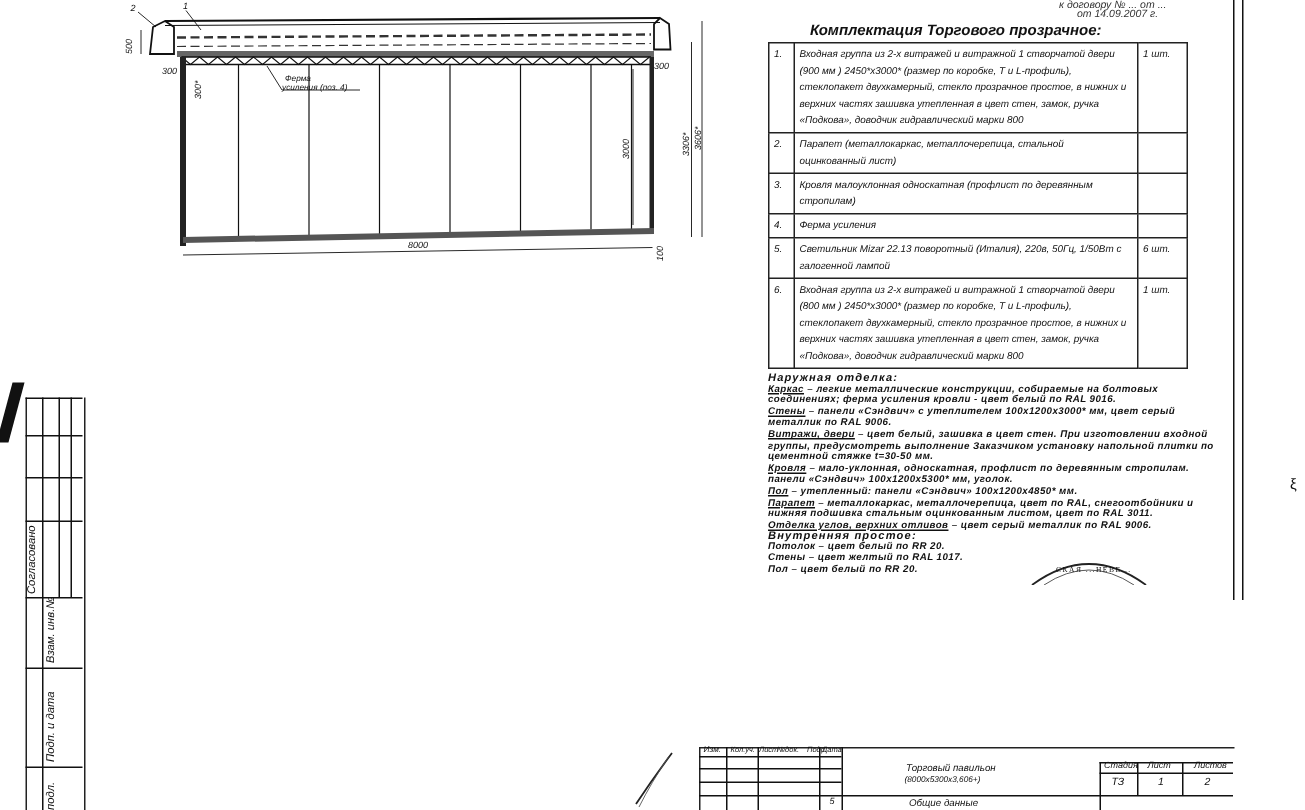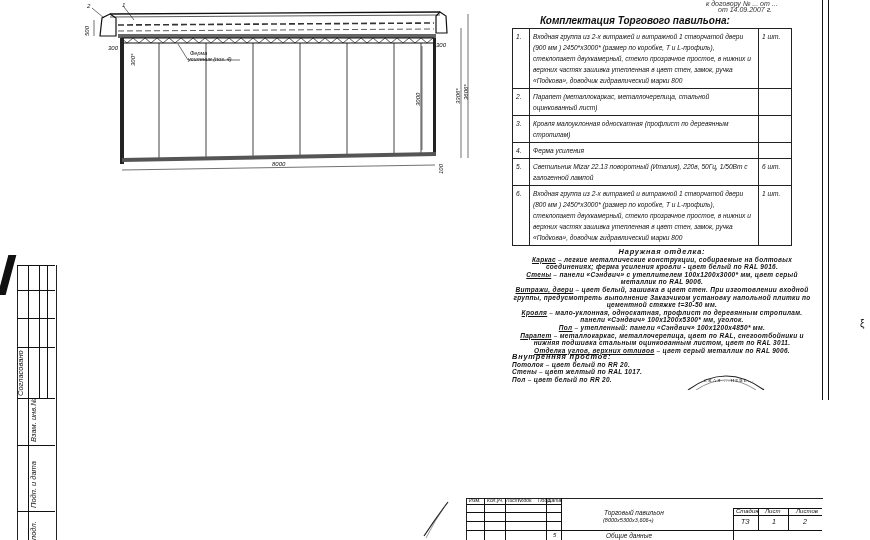--- a/index.html
+++ b/index.html
@@ -83,21 +83,21 @@
   <span class="abs" style="left:272px;top:161px;font-size:6px;font-style:italic;">8000</span>
   <span class="vert" style="left:438px;top:174px;font-size:6px;">100</span>
 </div>
 
 <div class="vline" style="left:822px;top:0;height:400px;"></div>
 <div class="vline" style="left:828px;top:0;height:400px;"></div>
 
 <div class="abs ref" style="left:706px;top:0;">к договору № ... от ...</div>
 <div class="abs ref" style="left:718px;top:6px;">от 14.09.2007 г.</div>
 
-<div class="abs title" style="left:540px;top:15px;">Комплектация Торгового павильона:</div>
+<div class="abs title" style="left:540px;top:15px;">Комплектация Торгового прозрачное:</div>
 <table class="spec">
   <tbody>
     <tr>
       <td class="n">1.</td>
       <td>Входная группа из 2-х витражей и витражной 1 створчатой двери (900 мм ) 2450*х3000* (размер по коробке, Т и L-профиль), стеклопакет двухкамерный, стекло прозрачное простое, в нижних и верхних частях зашивка утепленная в цвет стен, замок, ручка «Подкова», доводчик гидравлический марки 800</td>
       <td class="q">1 шт.</td>
     </tr>
     <tr>
       <td class="n">2.</td>
       <td>Парапет (металлокаркас, металлочерепица, стальной оцинкованный лист)</td>
@@ -119,21 +119,21 @@
       <td class="q">6 шт.</td>
     </tr>
     <tr>
       <td class="n">6.</td>
       <td>Входная группа из 2-х витражей и витражной 1 створчатой двери (800 мм ) 2450*х3000* (размер по коробке, Т и L-профиль), стеклопакет двухкамерный, стекло прозрачное простое, в нижних и верхних частях зашивка утепленная в цвет стен, замок, ручка «Подкова», доводчик гидравлический марки 800</td>
       <td class="q">1 шт.</td>
     </tr>
   </tbody>
 </table>
 
-<div class="finish" style="top:248px;text-align:center;">
+<div class="finish" style="top:248px;">
   <div class="h">Наружная отделка:</div>
   <div><span class="u">Каркас</span><span> – легкие металлические конструкции, собираемые на болтовых соединениях; ферма усиления кровли - цвет белый по RAL 9016.</span></div>
   <div><span class="u">Стены</span><span> – панели «Сэндвич» с утеплителем 100х1200х3000* мм, цвет серый металлик по RAL 9006.</span></div>
   <div><span class="u">Витражи, двери</span><span> – цвет белый, зашивка в цвет стен. При изготовлении входной группы, предусмотреть выполнение Заказчиком установку напольной плитки по цементной стяжке t=30-50 мм.</span></div>
   <div><span class="u">Кровля</span><span> – мало-уклонная, односкатная, профлист по деревянным стропилам. панели «Сэндвич» 100х1200х5300* мм, уголок.</span></div>
   <div><span class="u">Пол</span><span> – утепленный: панели «Сэндвич» 100х1200х4850* мм.</span></div>
   <div><span class="u">Парапет</span><span> – металлокаркас, металлочерепица, цвет по RAL, снегоотбойники и нижняя подшивка стальным оцинкованным листом, цвет по RAL 3011.</span></div>
   <div><span class="u">Отделка углов, верхних отливов</span><span> – цвет серый металлик по RAL 9006.</span></div>
 </div>
 

